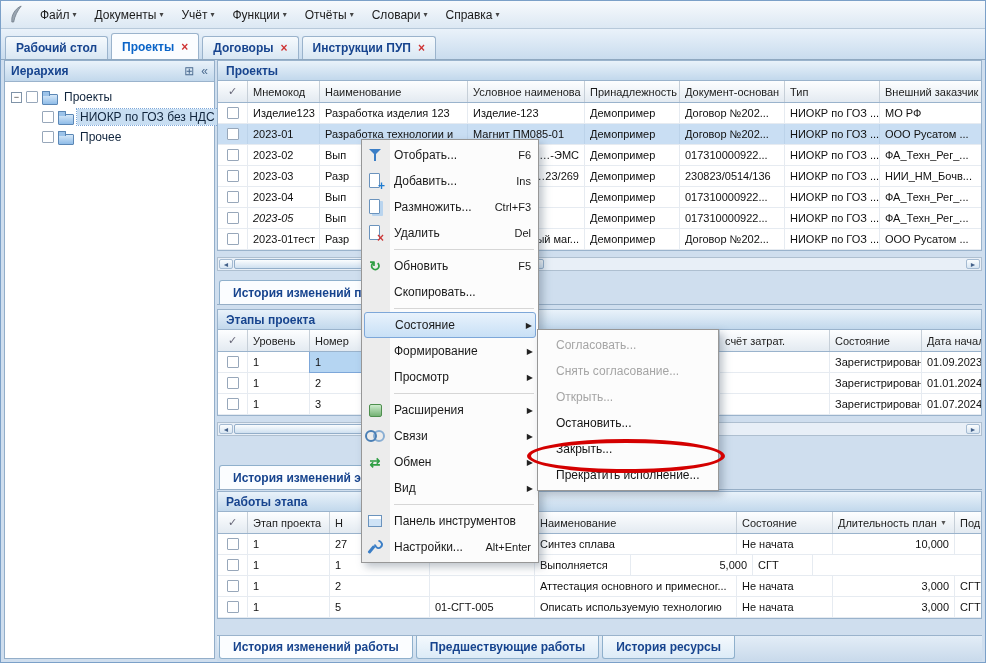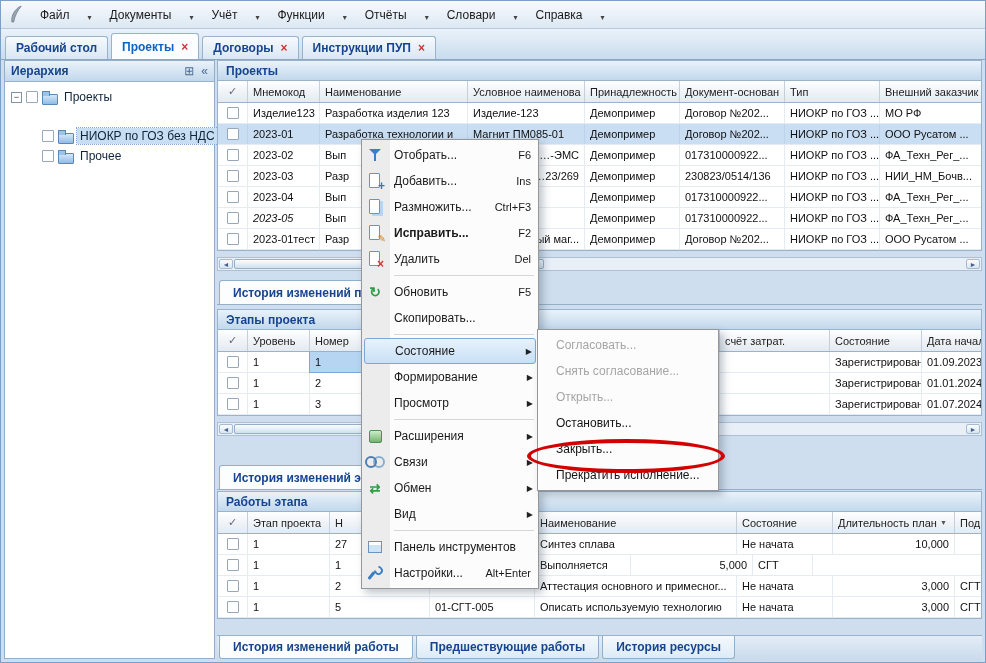--- a/index.html
+++ b/index.html
@@ -4,21 +4,21 @@
 <style>
   html,body{margin:0;padding:0;background:#e7edf3;}
   *{box-sizing:border-box;}
   .window{position:relative;width:986px;height:663px;background:#cfdeee;overflow:hidden;
     font-family:"Liberation Sans",sans-serif;border:1px solid #7ba0c8;}
 
   
   .menubar{position:absolute;left:0;top:0;right:0;height:28px;display:flex;align-items:center;gap:2px;
     padding-left:6px;background:linear-gradient(#f7fafd,#dce8f3);border-bottom:1px solid #b7c9da;}
   .applogo{width:18px;height:20px;display:flex;align-items:center;justify-content:center;margin-right:4px;}
-  .menu-item{display:flex;align-items:flex-end;gap:18px;padding:4px 9px;font-size:12px;color:#1b1b1b;cursor:default;}
+  .menu-item{display:flex;align-items:center;gap:3px;padding:4px 9px;font-size:12px;color:#1b1b1b;cursor:default;}
   .menu-item .caret{font-size:8px;color:#444;}
 
   
   .tabbar{position:absolute;left:0;top:28px;right:0;height:31px;display:flex;align-items:flex-end;gap:3px;
     padding:3px 4px 0;background:linear-gradient(#eaf2fa,#c9dcee);border-bottom:1px solid #8fa8c0;}
   .tab{height:23px;display:flex;align-items:center;gap:7px;padding:0 10px;font-size:12px;font-weight:bold;color:#17448e;
     background:linear-gradient(#f6fafd,#d9e7f3);border:1px solid #9ab3cc;border-bottom:none;border-radius:3px 3px 0 0;}
   .tab.active{height:26px;background:#fbfdff;color:#0a64c8;}
   .tab-close{color:#cf3434;font-weight:bold;font-size:12px;line-height:1;}
 
@@ -186,21 +186,21 @@
         <span>«</span>
       </span>
     </div>
     <div class="tree" id="tree">
         <div class="tree-row" style="padding-left: 4px;">
           <span class="exp">−</span>
           <span class="cbx"></span>
           <span class="folder"></span>
           <span class="tree-label">Проекты</span>
         </div>
-        <div class="tree-row sel" style="padding-left: 20px; margin-top: 19px;">
+        <div class="tree-row sel" style="padding-left: 20px;">
           <span class="exp-spacer"></span>
           <span class="cbx"></span>
           <span class="folder"></span>
           <span class="tree-label">НИОКР по ГОЗ без НДС</span>
         </div>
         <div class="tree-row" style="padding-left: 20px;">
           <span class="exp-spacer"></span>
           <span class="cbx"></span>
           <span class="folder"></span>
           <span class="tree-label">Прочее</span>
@@ -512,25 +512,20 @@
       <div class="ctx-item">
         <span class="ic ic-doc-add"></span>
         <span class="lbl">Добавить...</span>
         <span class="sc">Ins</span>
       </div>
       <div class="ctx-item">
         <span class="ic ic-doc-clone"></span>
         <span class="lbl">Размножить...</span>
         <span class="sc">Ctrl+F3</span>
       </div>
-      <div class="ctx-item bld">
-        <span class="ic ic-doc-edit"></span>
-        <span class="lbl">Исправить...</span>
-        <span class="sc">F2</span>
-      </div>
       <div class="ctx-item">
         <span class="ic ic-doc-delete"></span>
         <span class="lbl">Удалить</span>
         <span class="sc">Del</span>
       </div>
       <div class="ctx-sep"></div>
       <div class="ctx-item">
         <span class="ic ic-refresh"></span>
         <span class="lbl">Обновить</span>
         <span class="sc">F5</span>

